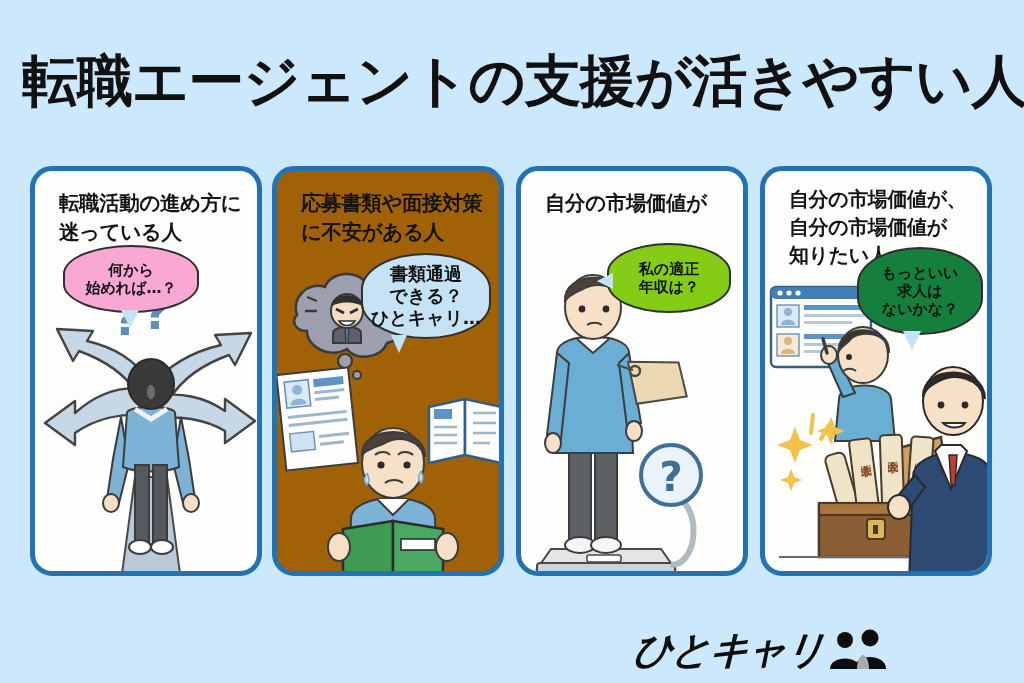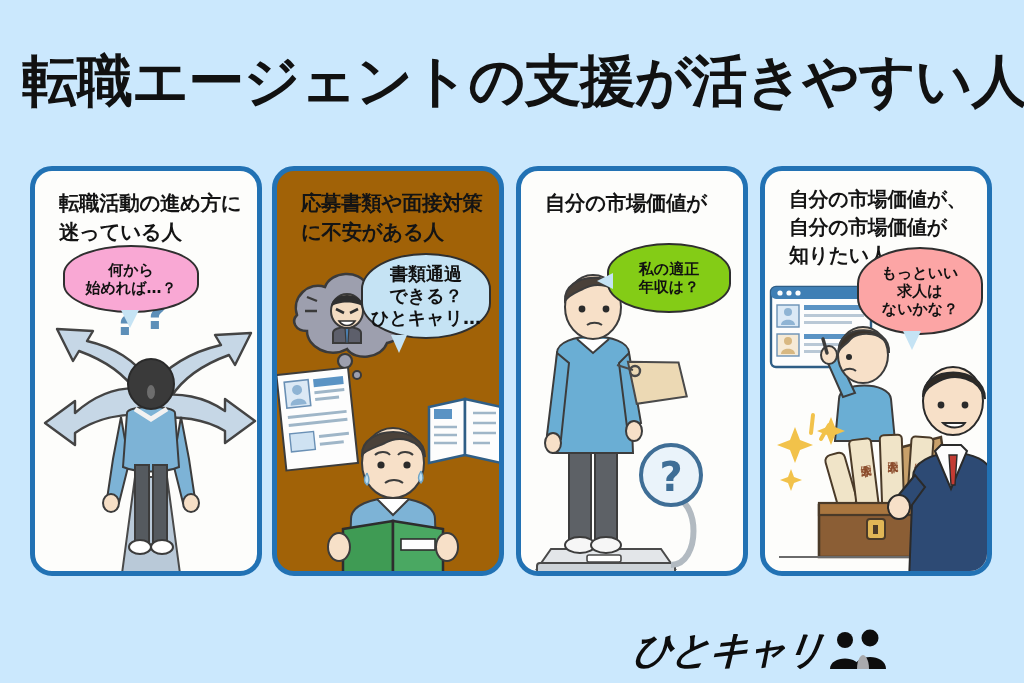--- a/index.html
+++ b/index.html
@@ -335,21 +335,21 @@
           <ellipse cx="134" cy="226" rx="11" ry="12" fill="#f7e0c8" stroke="#2a2a2a" stroke-width="2"></ellipse>
           <ellipse cx="188" cy="120" rx="30" ry="34" fill="#f7e0c8" stroke="#2a2a2a" stroke-width="2"></ellipse>
           <path d="M158,116 C156,84 220,82 220,118 C214,96 190,92 174,100 C166,104 160,108 158,116 Z" fill="#2f2a24" stroke="#2a2a2a" stroke-width="2"></path>
           <circle cx="176" cy="124" r="3.4" fill="#2b2b2b"></circle>
           <circle cx="200" cy="124" r="3.4" fill="#2b2b2b"></circle>
           <path d="M178,142 C184,148 196,148 200,142 Z" fill="#fff" stroke="#2a2a2a" stroke-width="1.8"></path>
         </g>
       </svg>
     </div>
 
-    <div class="bubble" style="left: 92px; top: 76px; width: 126px; height: 88px; font-size: 15px; background: #fca5a5;">
+    <div class="bubble" style="left: 92px; top: 76px; width: 126px; height: 88px; font-size: 15px; background: #15803d;">
       <span>
         <span>もっといい</span>
         <span>求人は</span>
         <span>ないかな？</span>
       </span>
       <span class="tail" style="left:44px;bottom:-17px;border-width:19px 9px 0 9px;border-color:#c5e3f4 transparent transparent transparent;"></span>
       <span class="tail" style="left:42px;bottom:-22px;border-width:23px 11px 0 11px;border-color:#2f2f2f transparent transparent transparent;z-index:-1;"></span>
     </div>
   </div>
 

